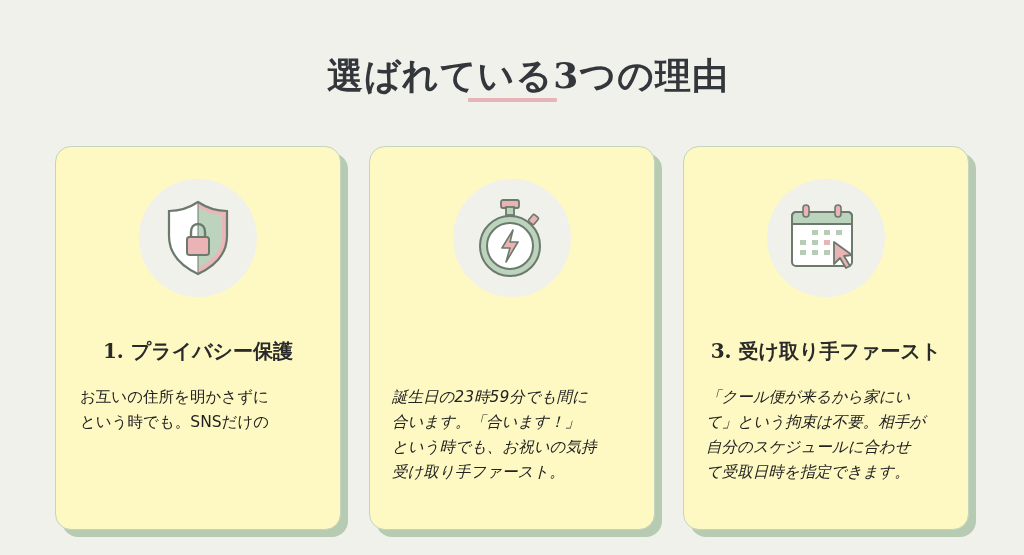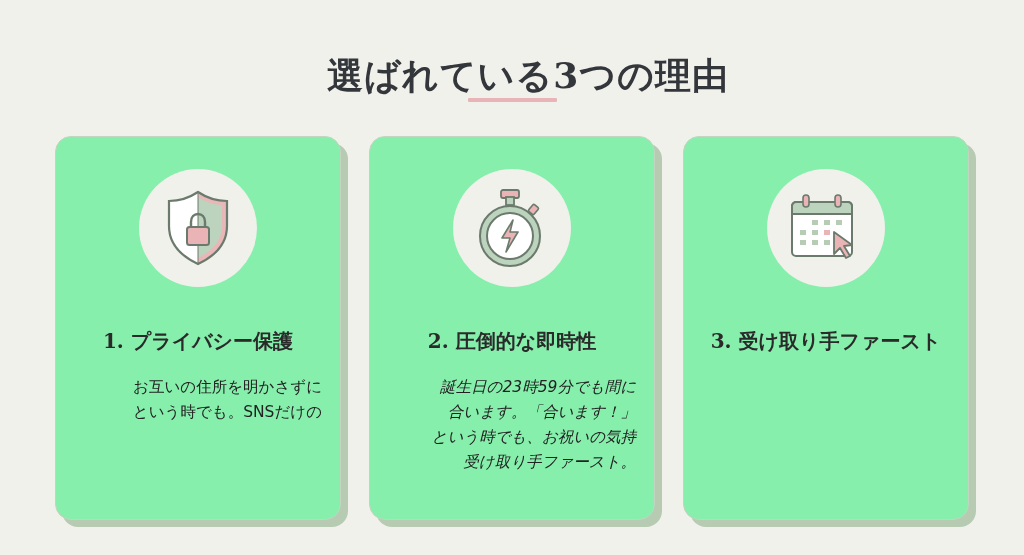--- a/index.html
+++ b/index.html
@@ -33,24 +33,24 @@
     position: absolute;
     top: 98px;
     left: 468px;
     width: 89px;
     height: 4px;
     background: #e8b4b8;
     border-radius: 1px;
   }
   .card {
     position: absolute;
-    top: 136px;
+    top: 146px;
     width: 286px;
     height: 384px;
-    background: #86efac;
+    background: #fef9c3;
     border: 1.5px solid #c3d4c0;
     border-radius: 16px;
     box-shadow: 7px 7px 0 0 #b7cbb3;
     box-sizing: border-box;
   }
   .card.c1 { left: 55px; }
   .card.c2 { left: 369px; }
   .card.c3 { left: 683px; }
 
   .icon-circle {
@@ -84,21 +84,21 @@
   .card-body {
     position: absolute;
     top: 238px;
     left: 24px;
     right: 18px;
     font-size: 15.5px;
     line-height: 25px;
     color: #222;
     margin: 0;
   }
-  .card-body span { display: block; white-space: nowrap; text-align: right; }
+  .card-body span { display: block; white-space: nowrap; }
   .c2 .card-body, .c3 .card-body { left: 22px; font-style: italic; }
 </style>
 </head>
 <body>
 
 <h1 class="section-title">選ばれている3つの理由</h1>
 <div class="title-underline"></div>
 
 <div class="card c1">
   <div class="icon-circle">
@@ -130,21 +130,20 @@
   <div class="icon-circle">
     <svg width="76" height="84" viewBox="0 0 76 84">
       <rect x="27" y="4" width="18" height="8" rx="2" fill="#eab3b5" stroke="#6b7a6c" stroke-width="1.8"></rect>
       <rect x="32" y="11" width="8" height="8" fill="#bcd3bd" stroke="#6b7a6c" stroke-width="1.8"></rect>
       <rect x="56" y="19" width="7" height="9" rx="1.5" transform="rotate(40 59.5 23.5)" fill="#eab3b5" stroke="#6b7a6c" stroke-width="1.6"></rect>
       <circle cx="36" cy="50" r="30" fill="#bcd3bd" stroke="#6b7a6c" stroke-width="2"></circle>
       <circle cx="36" cy="50" r="23" fill="#ffffff" stroke="#6b7a6c" stroke-width="2"></circle>
       <path d="M39 34 L28 52 L36 52 L32 66 L44 46 L36 46 Z" fill="#eab3b5" stroke="#6b7a6c" stroke-width="1.6" stroke-linejoin="round"></path>
     </svg>
   </div>
-  <h2 class="card-title">2. 圧倒的な即時性</h2>
   <p class="card-body">
     <span>誕生日の23時59分でも間に</span>
     <span>合います。「合います！」</span>
     <span>という時でも、お祝いの気持</span>
     <span>受け取り手ファースト。</span>
   </p>
 </div>
 
 <div class="card c3">
   <div class="icon-circle">
@@ -161,13 +160,19 @@
         <rect x="26" y="40" width="6" height="5"></rect>
         <rect x="14" y="50" width="6" height="5"></rect>
         <rect x="26" y="50" width="6" height="5"></rect>
         <rect x="38" y="50" width="6" height="5"></rect>
       </g>
       <rect x="38" y="40" width="6" height="5" fill="#eab3b5"></rect>
       <path d="M48 42 L48 64 L54 58 L60 68 L64 66 L58 56 L66 55 Z" fill="#eab3b5" stroke="#6b7a6c" stroke-width="1.8" stroke-linejoin="round"></path>
     </svg>
   </div>
   <h2 class="card-title">3. 受け取り手ファースト</h2>
+  <p class="card-body">
+    <span>「クール便が来るから家にい</span>
+    <span>て」という拘束は不要。相手が</span>
+    <span>自分のスケジュールに合わせ</span>
+    <span>て受取日時を指定できます。</span>
+  </p>
 </div>
 
 </body></html>

